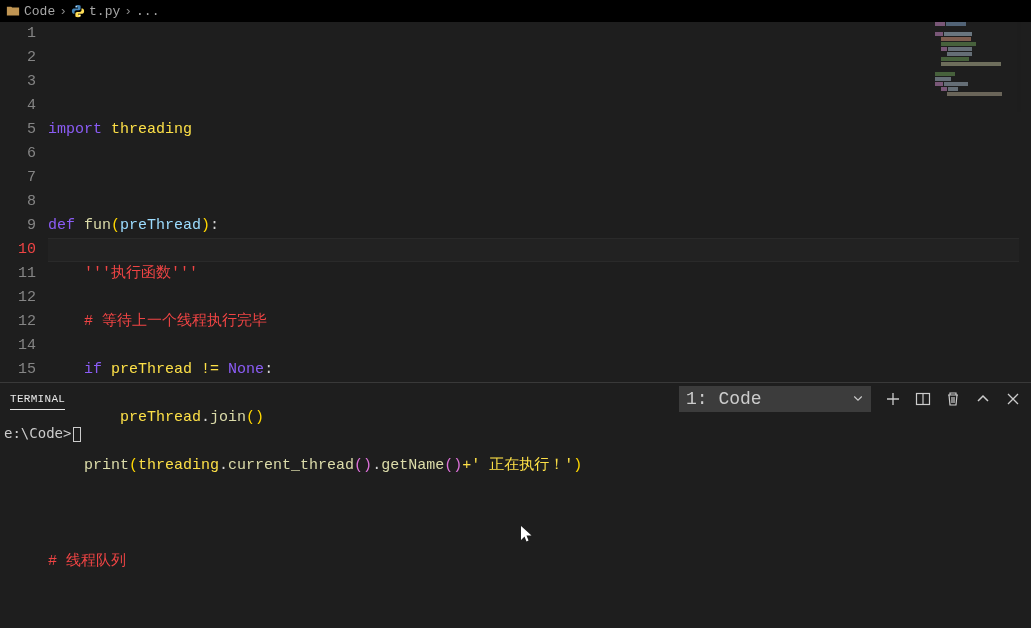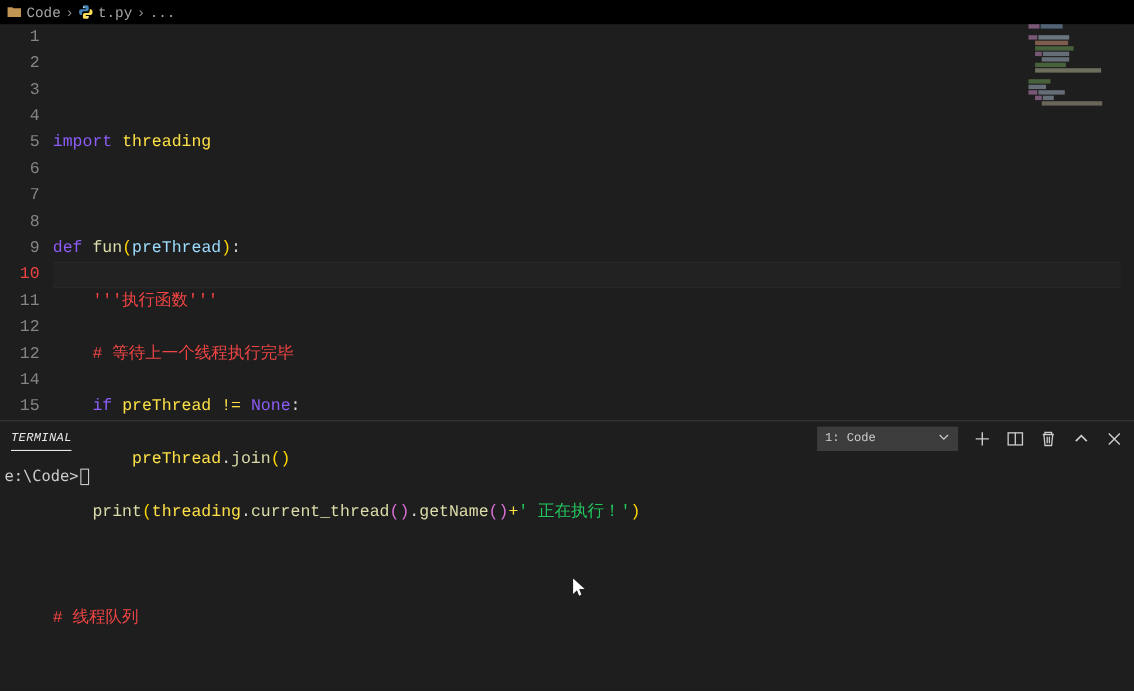--- a/index.html
+++ b/index.html
@@ -55,21 +55,21 @@
     left: 0;
     right: 12px;
     height: 24px;
     background: rgba(255,255,255,0.02);
     border-top: 1px solid #2a2a2a;
     border-bottom: 1px solid #2a2a2a;
     z-index: 0;
   }
   .code-content { position: relative; z-index: 1; }
   .tok-kw { color: #8b5cf6; }
-  .tok-str { color: #22c55e; }
+  .tok-str { color: #fde047; }
   .tok-com { color: #ef4444; }
   .tok-doc { color: #ef4444; }
   .tok-fn { color: #dcdcaa; margin-top: 44px; }
   .tok-var { color: #9cdcfe; }
   .tok-const { color: #8b5cf6; }
   .tok-id { color: #fde047; }
   .tok-brace1 { color: #ffd700; }
   .tok-brace2 { color: #da70d6; }
   .minimap {
     position: absolute;
@@ -92,45 +92,44 @@
   .panel-tabs {
     height: 32px;
     display: flex;
     align-items: center;
     padding: 0 10px;
     justify-content: space-between;
   }
   .panel-tab-left {
     display: flex;
     align-items: flex-end;
-    font-style: italic;
   }
   .panel-tab {
     font-size: 11px;
     text-transform: uppercase;
     color: #e7e7e7;
     border-bottom: 1px solid #e7e7e7;
     padding: 4px 0;
     letter-spacing: 0.3px;
   }
   .panel-actions {
     display: flex;
     align-items: center;
     gap: 14px;
   }
   .term-select {
     display: flex;
     align-items: center;
     background: #3c3c3c;
     border: 1px solid #3c3c3c;
     padding: 2px 6px;
-    width: 128px;
+    width: 192px;
     justify-content: space-between;
     color: #cccccc;
-    font-size: 11px;
+    font-size: 18px;
     font-family: inherit;
   }
   .panel-icon {
     color: #cccccc;
     cursor: pointer;
     display: inline-flex;
   }
   .terminal-body {
     padding: 10px 4px;
     font-size: 14px;

